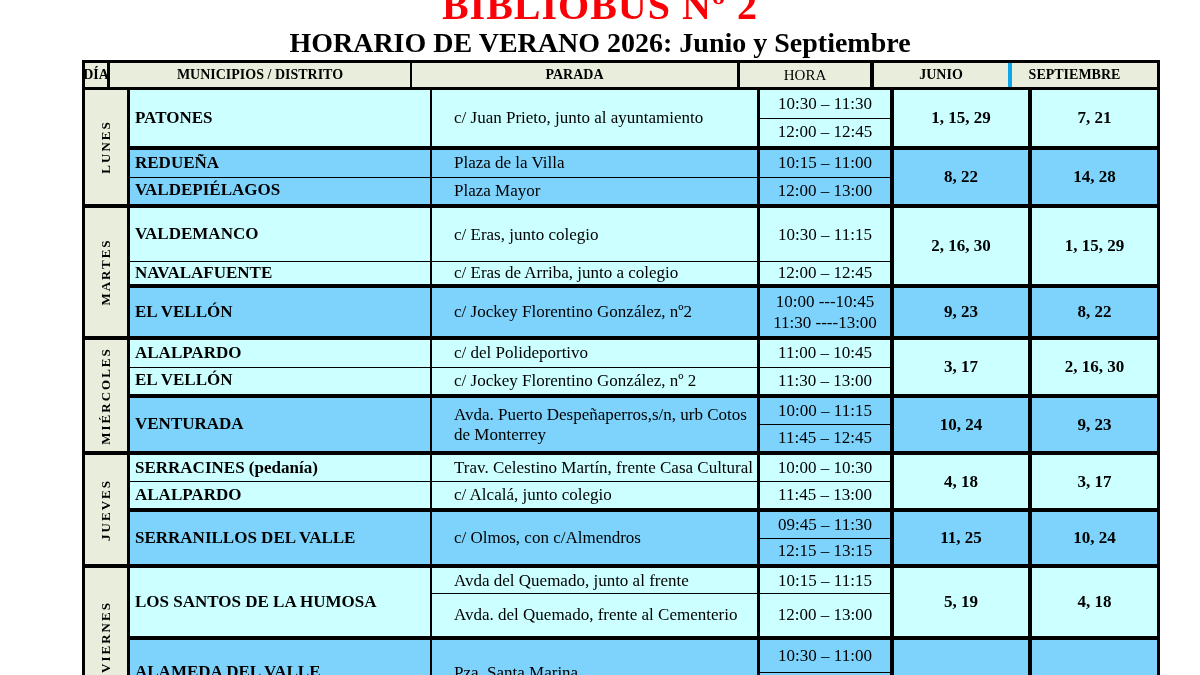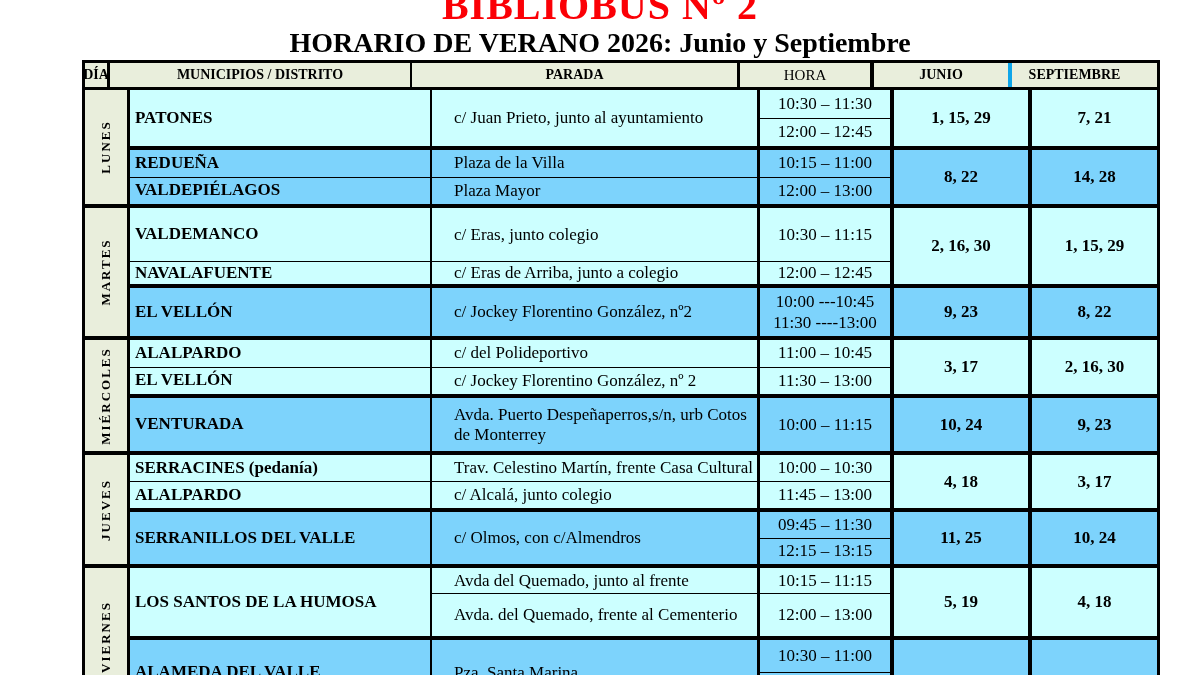--- a/index.html
+++ b/index.html
@@ -177,20 +177,21 @@
           </div>
           <div class="cell jun">3, 17</div>
           <div class="cell sep">2, 16, 30</div>
         </div>
         <div class="group white h57">
           <div class="gleft">
             <div class="cell mun">VENTURADA</div>
             <div class="cell par">Avda. Puerto Despeñaperros,s/n, urb Cotos de Monterrey</div>
             <div class="hstack">
               <div class="hcell">10:00 – 11:15</div>
+              <div class="hcell">11:45 – 12:45</div>
             </div>
           </div>
           <div class="cell jun">10, 24</div>
           <div class="cell sep">9, 23</div>
         </div>
       </div>
     </div>
 
     <div class="day">
       <div class="dcell">

